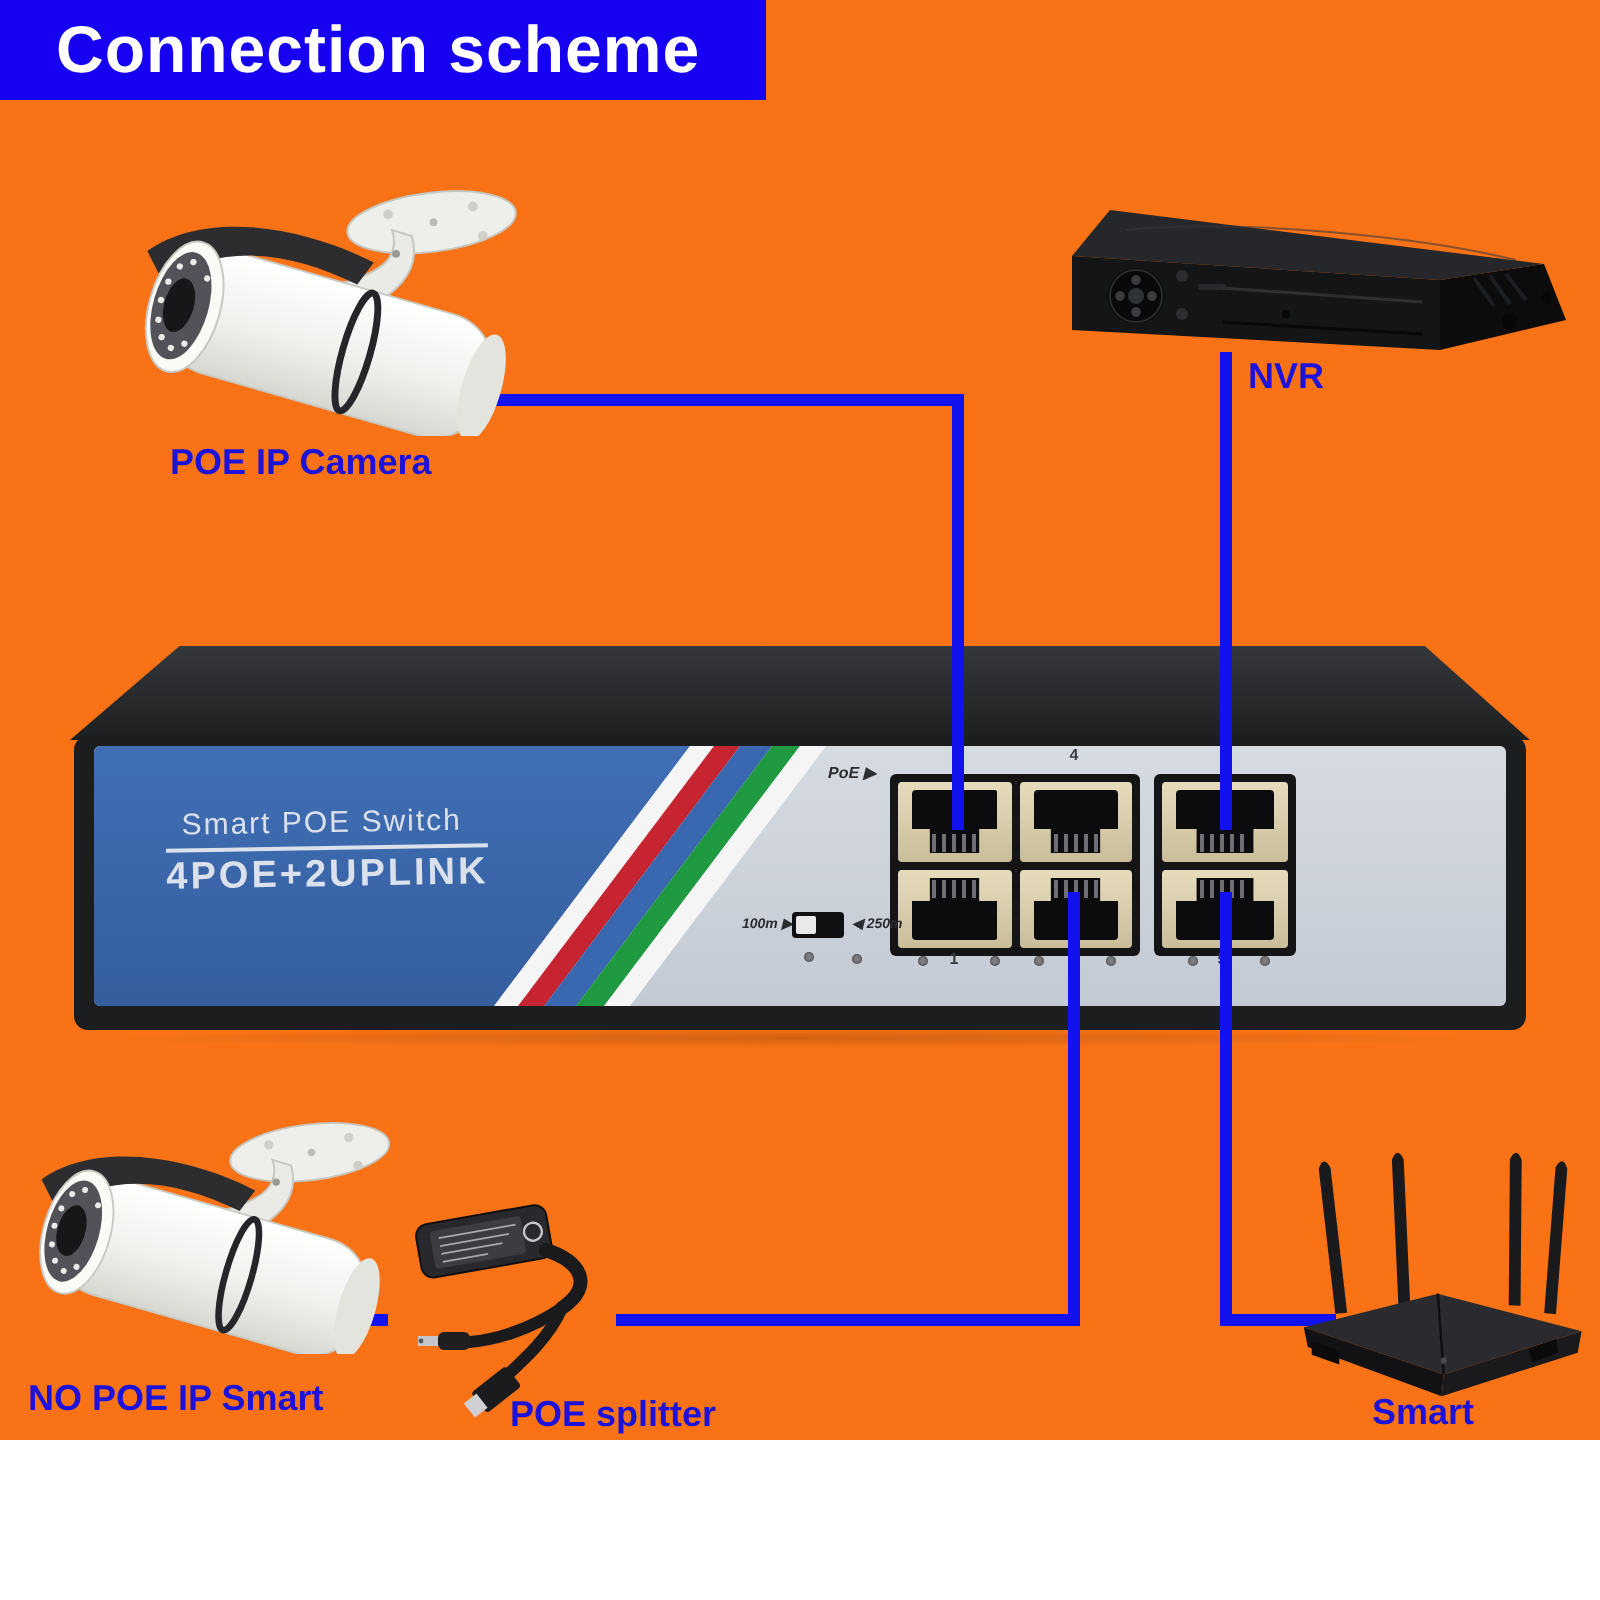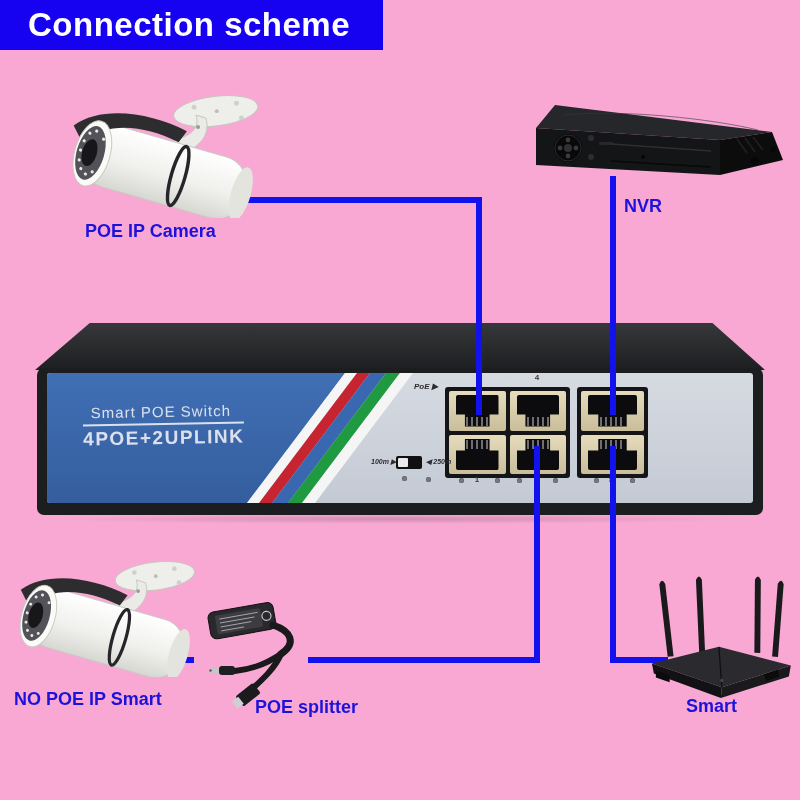--- a/index.html
+++ b/index.html
@@ -1,16 +1,16 @@
 <!DOCTYPE html>
 <html><head>
 <meta charset="utf-8">
 <style>
   html,body{margin:0;padding:0;}
-  .scene{position:relative;width:800px;height:800px;background:#f9a8d4;overflow:hidden;
+  .scene{position:relative;width:800px;height:720px;background:#f97316;overflow:hidden;
          font-family:"Liberation Sans",sans-serif;}
 
   
   .banner{position:absolute;left:0;top:0;width:383px;height:50px;background:#1601f0;
           color:#fff;font-weight:bold;font-size:33px;display:flex;align-items:center;
           padding-left:28px;box-sizing:border-box;letter-spacing:.5px;z-index:6;}
 
   
   .dev-label{position:absolute;color:#1c12d9;font-weight:bold;font-size:18px;z-index:7;white-space:nowrap;}
 
@@ -251,18 +251,18 @@
     <polygon points="24,95 92,78 165,97 95,119" fill="#2b2b2f"></polygon>
     <path d="M92,78 L95,119" stroke="#0e0e10" stroke-width="1.2"></path>
     <polygon points="24,95 95,119 94,130 26,105" fill="#121214"></polygon>
     <polygon points="95,119 165,97 163,108 94,130" fill="#1a1a1d"></polygon>
     <polygon points="28,102 42,107 42,114 28,109" fill="#0b0b0c"></polygon>
     <polygon points="138,106 152,101 153,108 140,113" fill="#0b0b0c"></polygon>
     <circle cx="95" cy="112" r="1.6" fill="#47484c"></circle>
   </svg>
 
   <div class="dev-label" style="left:85px;top:221px;">POE IP Camera</div>
-  <div class="dev-label" style="left:624px;top:196px;">NVR</div>
+  <div class="dev-label" style="left:624px;top:178px;">NVR</div>
   <div class="dev-label" style="left:14px;top:689px;">NO POE IP Smart</div>
   <div class="dev-label" style="left:226px;top:697px;margin-left:29px;">POE splitter</div>
   <div class="dev-label" style="left:686px;top:696px;">Smart</div>
 
 </div>
 
 </body></html>

